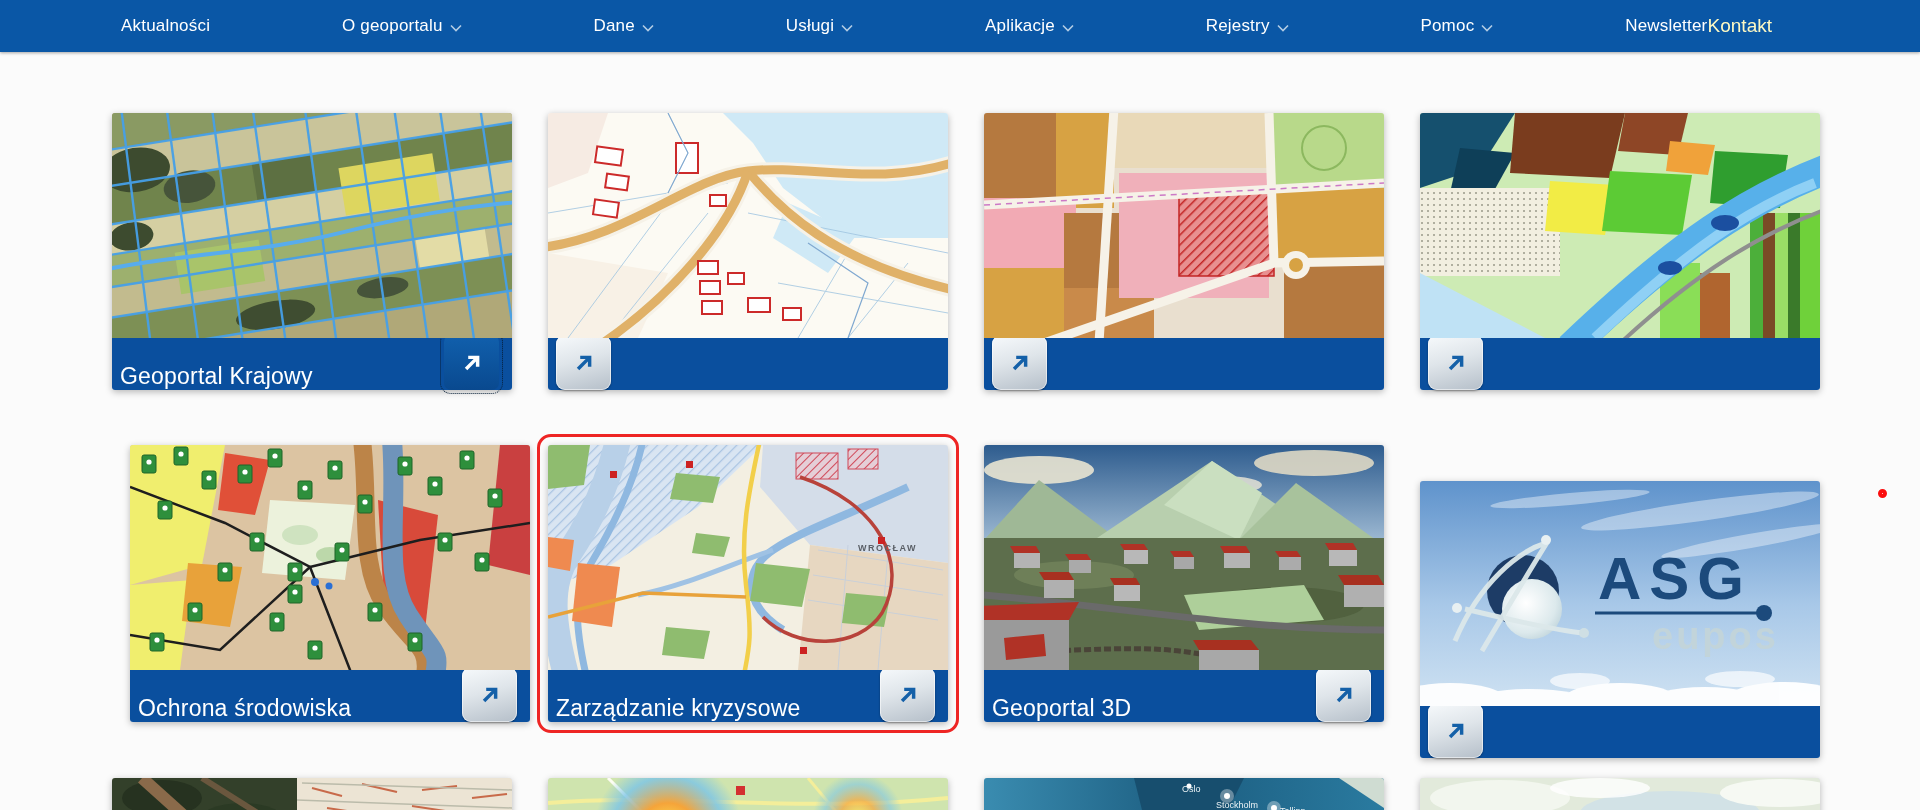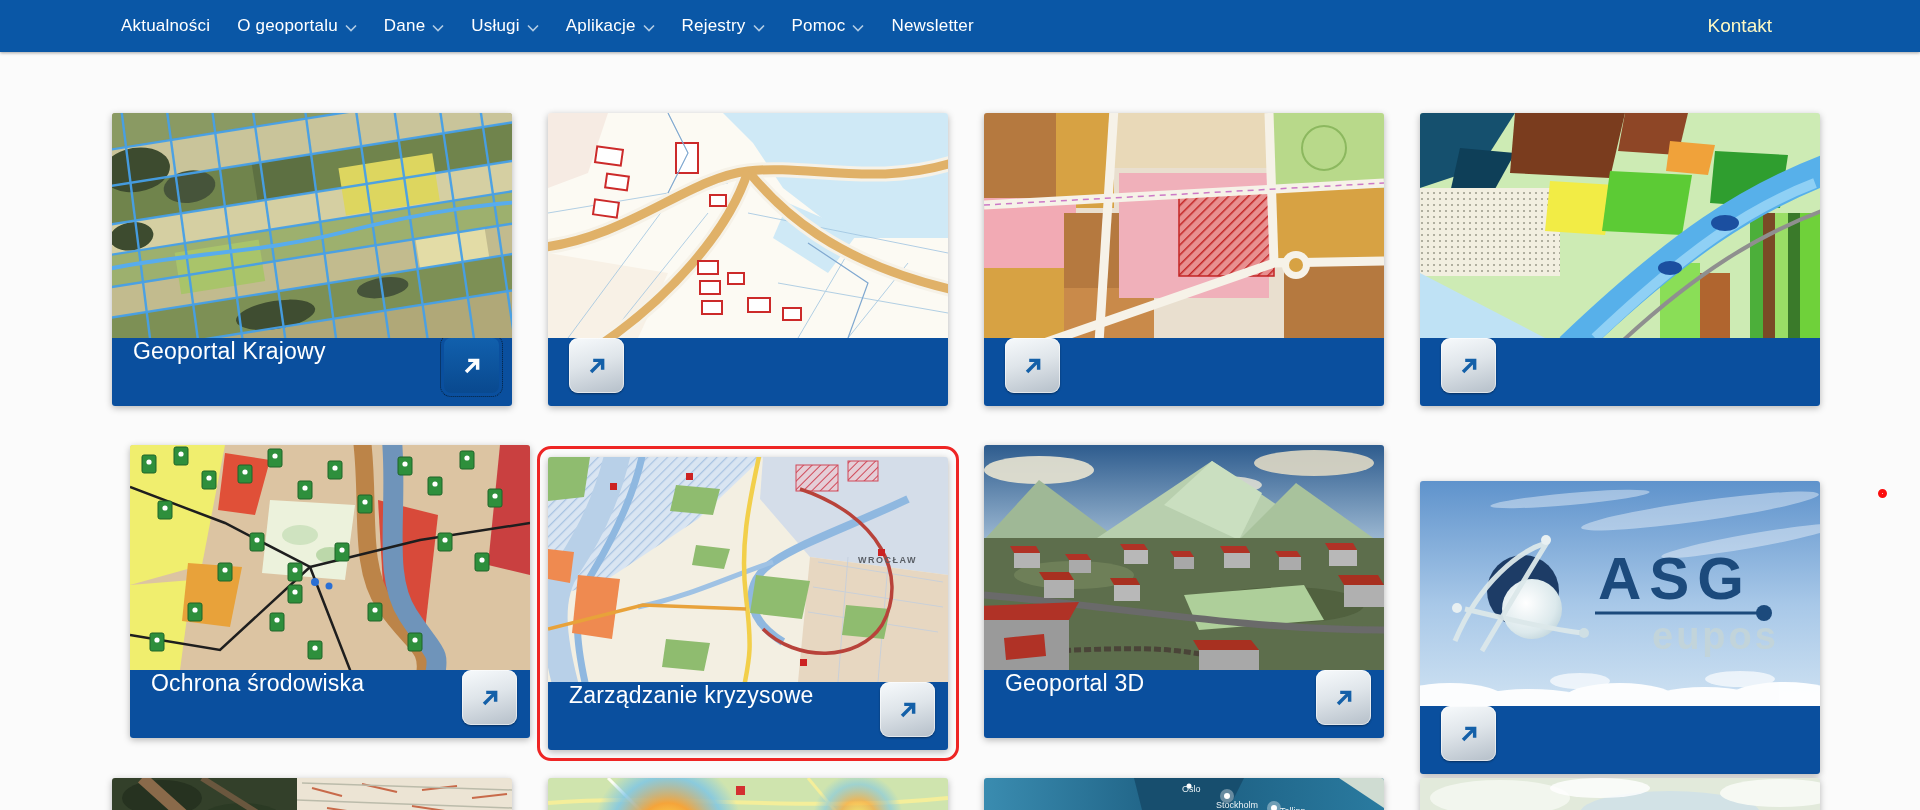--- a/index.html
+++ b/index.html
@@ -11,21 +11,21 @@
   }
   
   .navbar {
     position:absolute; top:0; left:0; width:1920px; height:52px;
     background:#0a57a6;
     display:flex; align-items:center;
     padding:0 148px 0 121px;
     box-shadow:0 1px 3px rgba(0,0,0,.35);
     z-index:50;
   }
-  .nav-left { display:flex; align-items:center; gap:27px; flex:1; }
+  .nav-left { display:flex; align-items:center; gap:27px; flex:1;justify-content:space-between; }
   .nav-item {
     color:#ffffff; font-size:17px; letter-spacing:.2px;
     display:flex; align-items:center; gap:7px;
     cursor:pointer; white-space:nowrap; text-decoration:none;
   }
   .nav-item svg { display:block; margin-top:3px; opacity:.85; }
   .nav-kontakt { color:#fef9c3; font-size:19px; cursor:pointer; text-decoration:none; }
 
   
   .card {
@@ -34,24 +34,24 @@
     background:#ffffff;
     box-shadow:0 2px 7px rgba(0,0,0,.28);
   }
   .card.highlight { outline:3px solid #ee2524; outline-offset:8px; }
   .thumb {
     width:400px; height:225px; overflow:hidden;
     border-radius:3px 3px 0 0; position:relative; background:#dde;
   }
   .thumb svg { width:100%; height:100%; display:block; }
   .bar {
-    height:68px; background:#0a4f9e;
+    height:52px; background:#0a4f9e;
     border-radius:0 0 3px 3px;
-    display:flex; align-items:flex-start;
-    padding:0 13px 0 21px;
+    display:flex; align-items:flex-end;
+    padding:0 13px 0 8px;
   }
   .card-title { flex:1; color:#ffffff; font-size:23px; font-weight:400; letter-spacing:.2px; }
   .open-btn {
     width:55px; height:55px; border:none; border-radius:9px;
     background:linear-gradient(165deg,#f7fafc 0%,#dfe5ea 45%,#b5bfc9 100%);
     box-shadow:inset 0 0 0 1px rgba(255,255,255,.55), 0 1px 2px rgba(0,0,0,.4);
     display:flex; align-items:center; justify-content:center; cursor:pointer;
   }
   .open-btn svg { stroke:#1460a8; }
   .open-btn.focus-state {
@@ -406,21 +406,21 @@
   <div class="bar">
     <span class="card-title">Ochrona środowiska</span>
     <button class="open-btn">
       <svg width="26" height="26" viewBox="0 0 24 24" fill="none" stroke-width="3.2">
           <path d="M6.5 17.5 L16.5 7.5 M8.5 6.8 H17.2 V15.5"></path>
         </svg>
     </button>
   </div>
 </article>
 
-<article class="card highlight" style="left:548px; top:445px;margin-top:12px;">
+<article class="card highlight" style="left:548px; top:445px;">
   <div class="thumb">
     <svg viewBox="0 0 400 225" preserveAspectRatio="none">
       <defs>
         <pattern id="zk-hatch" width="7" height="7" patternTransform="rotate(45)" patternUnits="userSpaceOnUse">
           <rect width="7" height="7" fill="#d9e5f2"></rect>
             <line x1="0" y1="0" x2="0" y2="7" stroke="#a9c4e2" stroke-width="2.5"></line>
         </pattern>
         <pattern id="zk-redhatch" width="6" height="6" patternTransform="rotate(45)" patternUnits="userSpaceOnUse">
           <rect width="6" height="6" fill="#f0c4cc" opacity=".6"></rect>
             <line x1="0" y1="0" x2="0" y2="6" stroke="#d04858" stroke-width="2"></line>

